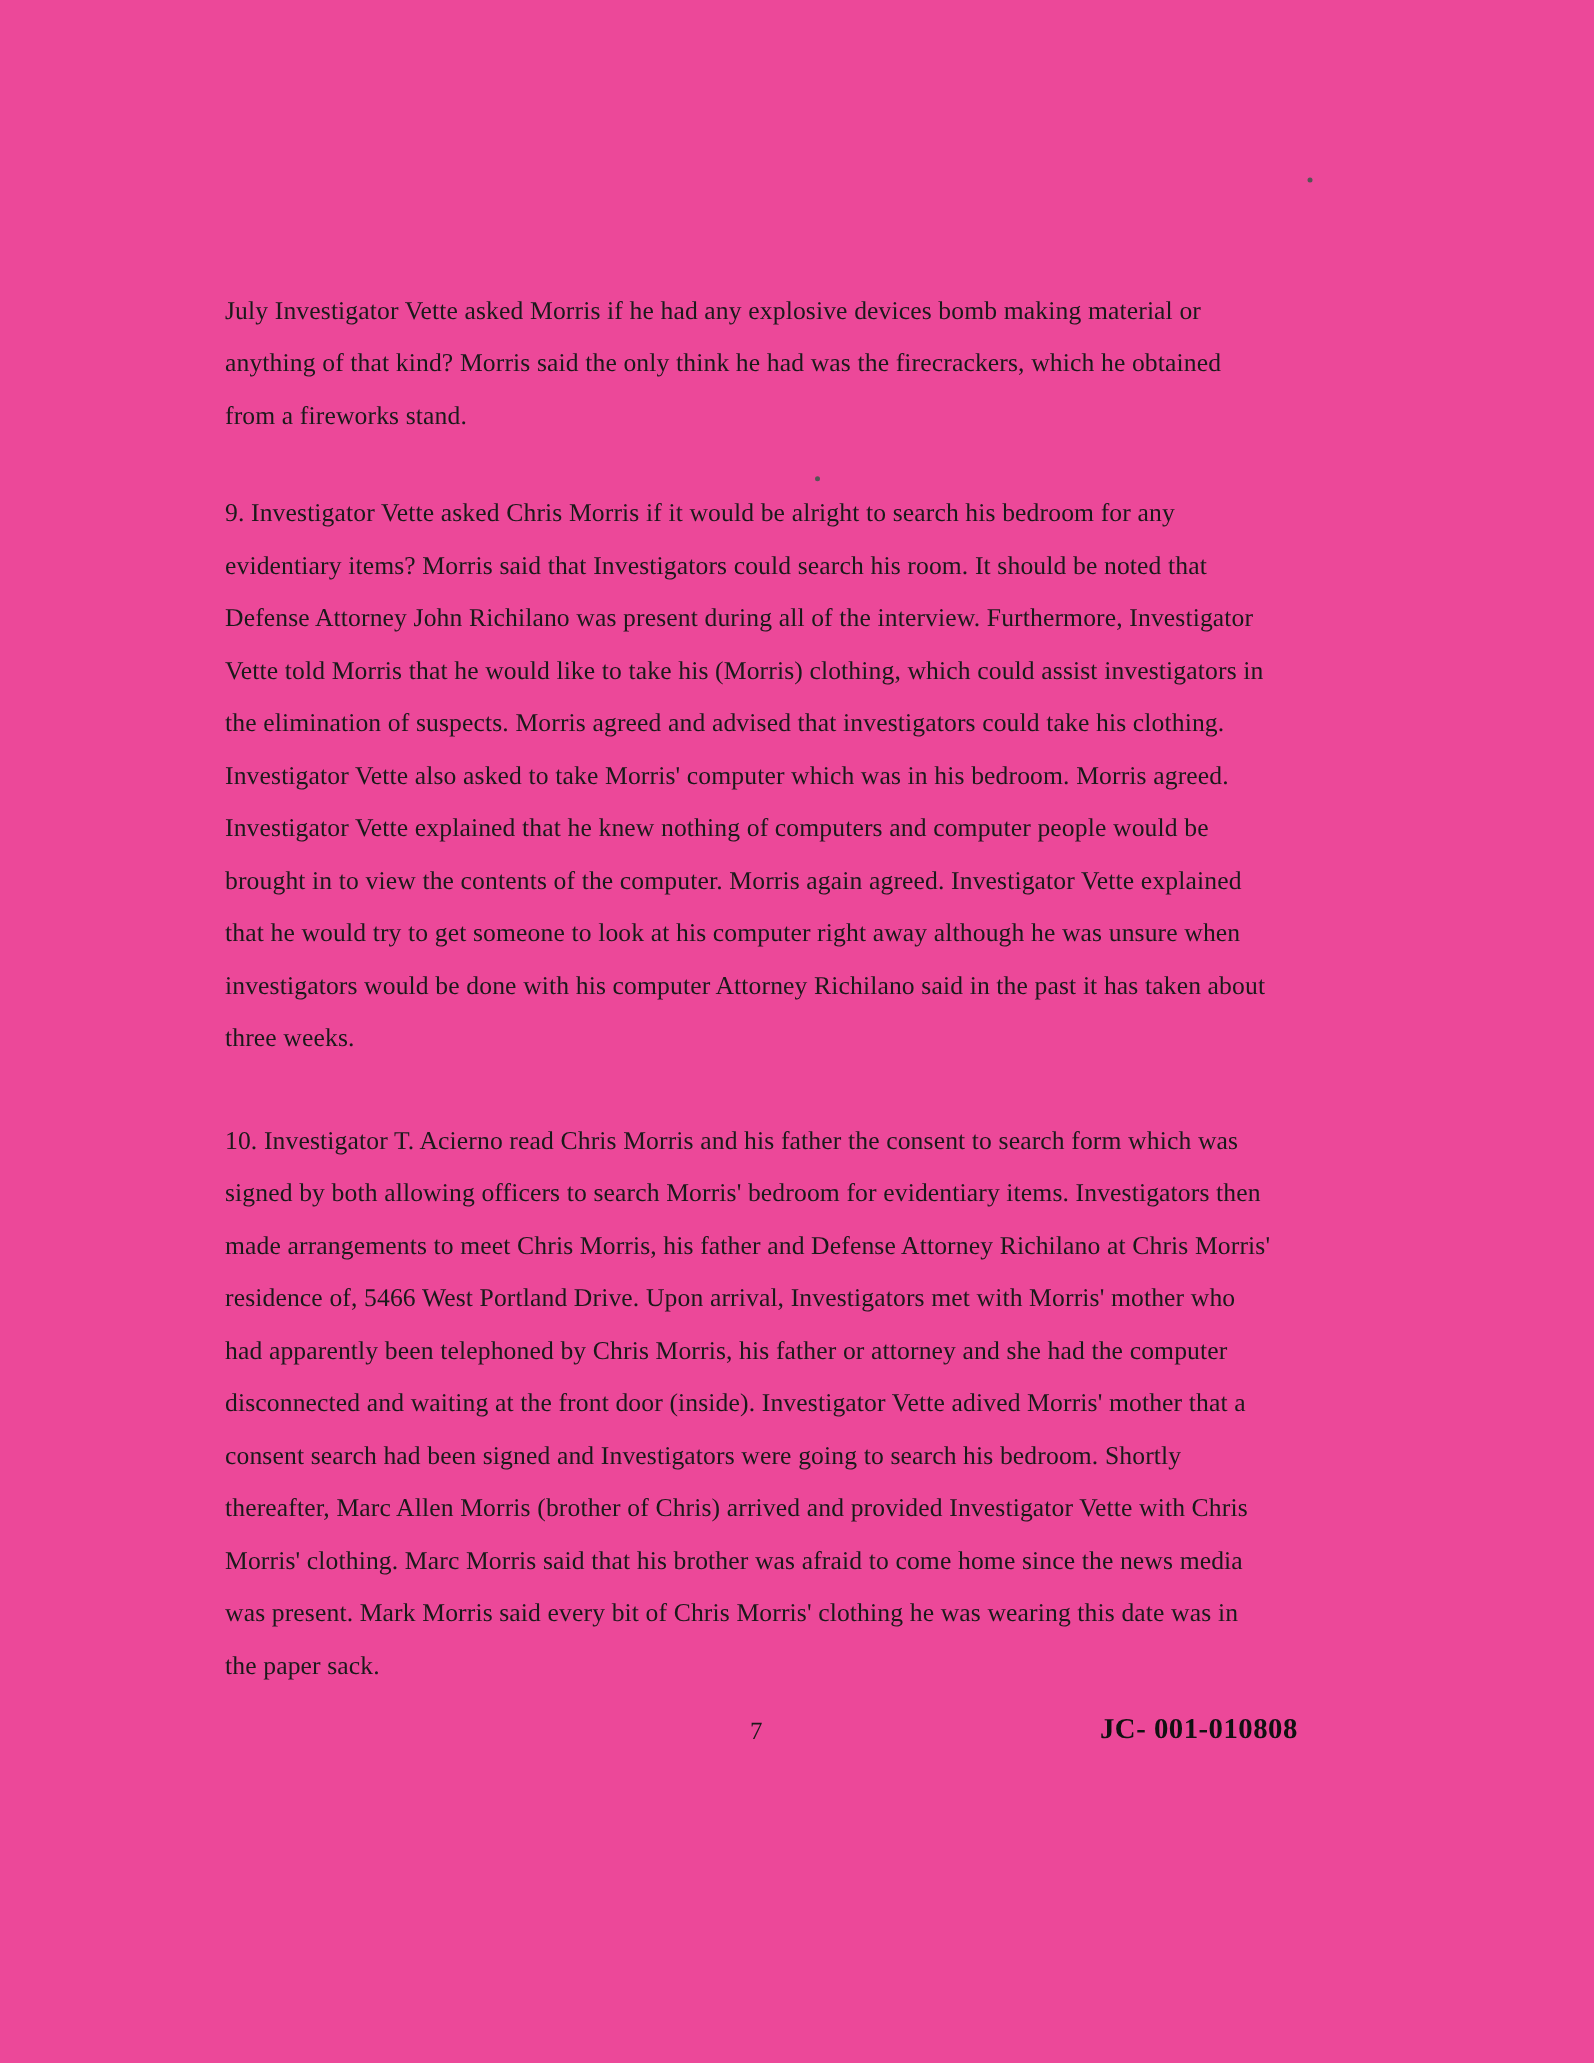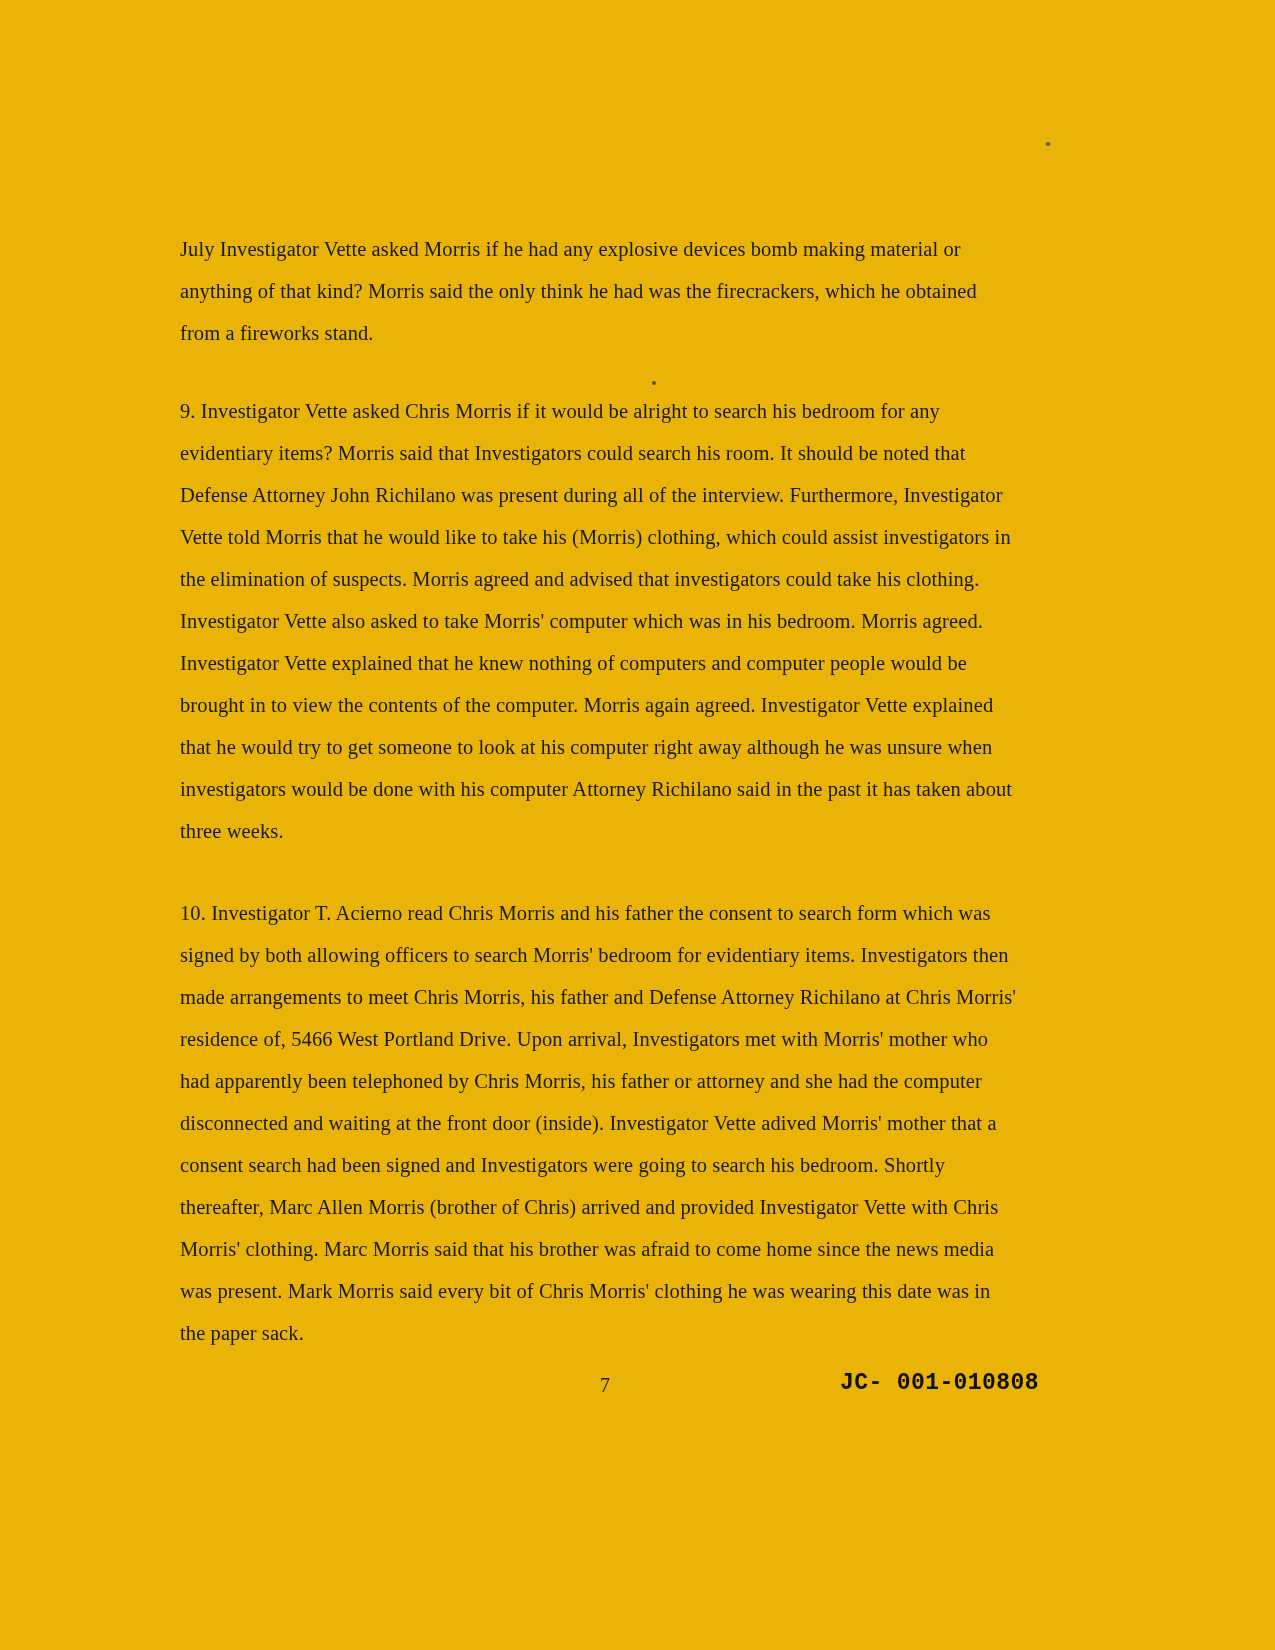--- a/index.html
+++ b/index.html
@@ -4,21 +4,21 @@
 <style>
   html, body {
     margin: 0;
     padding: 0;
     background: #ffffff;
   }
   .page {
     position: relative;
     width: 1275px;
     height: 1650px;
-    background: #eab308;
+    background: #ec4899;
     font-family: "Liberation Serif", serif;
     color: #1a1a1a;
     overflow: hidden;
   }
   .content {
     position: absolute;
     left: 180px;
     top: 228px;
     width: 838px;
   }
@@ -59,25 +59,25 @@
   }
   .page-number {
     position: absolute;
     left: 420px;
     top: 4px;
     font-size: 20px;
     font-family: "Liberation Serif", serif;
   }
   .bates {
     position: absolute;
-    left: 660px;
+    left: 700px;
     top: 0px;
     font-size: 23px;
     font-weight: bold;
-    font-family: Liberation Mono, monospace;
+    font-family: Liberation Serif, serif;
     letter-spacing: 0.4px;
     color: #111;
   }
 </style>
 </head>
 <body>
 
 <div class="page">
 
   <div class="stray-dot-top"></div>

